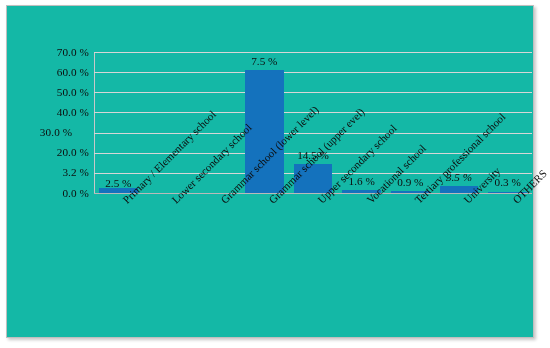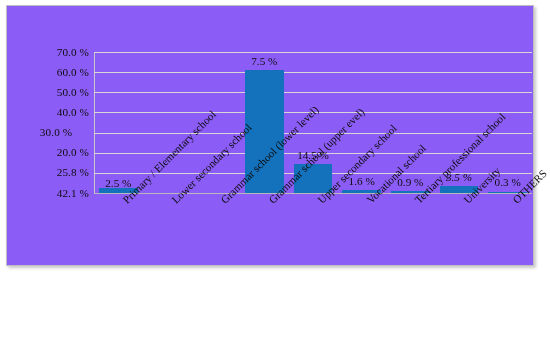--- a/index.html
+++ b/index.html
@@ -13,22 +13,22 @@
     font-family: "Liberation Serif", "DejaVu Serif", serif;
     overflow: hidden;
   }
 
   
   #figure-frame {
     position: absolute;
     left: 6px;
     top: 5px;
     width: 528px;
-    height: 261px;
-    background: #8b5cf6;
+    height: 333px;
+    background: #14b8a6;
     border: 1px solid #bfbfbf;
     box-sizing: border-box;
     box-shadow: 2px 2px 3px rgba(0,0,0,0.22);
   }
 
   
   #chart-area {
     position: absolute;
     left: 0; top: 0;
     width: 528px;
@@ -138,22 +138,22 @@
         <div class="gridline" style="left: 87px; top: 166.857px;"></div>
         <div class="gridline axis-baseline" style="left: 87px; top: 187px;"></div>
       </div>
     <div id="ytick-layer">
         <div class="ytick" style="left: 16px; width: 66px; right: auto; top: 40.5px;">70.0 %</div>
         <div class="ytick" style="left: 16px; width: 66px; right: auto; top: 60.6429px;">60.0 %</div>
         <div class="ytick" style="left: 16px; width: 66px; right: auto; top: 80.7857px;">50.0 %</div>
         <div class="ytick" style="left: 16px; width: 66px; right: auto; top: 100.929px;">40.0 %</div>
         <div class="ytick" style="left: 16px; width: 66px; right: auto; top: 121.071px; text-align: center;">30.0 %</div>
         <div class="ytick" style="left: 16px; width: 66px; right: auto; top: 141.214px;">20.0 %</div>
-        <div class="ytick" style="left: 16px; width: 66px; right: auto; top: 161.357px;">25.8 %</div>
-        <div class="ytick" style="left: 16px; width: 66px; right: auto; top: 181.5px;">42.1 %</div>
+        <div class="ytick" style="left: 16px; width: 66px; right: auto; top: 161.357px;">3.2 %</div>
+        <div class="ytick" style="left: 16px; width: 66px; right: auto; top: 181.5px;">0.0 %</div>
       </div>
 
     <div id="bars-layer">
         <div class="bar-slot" style="left: 0px; width: 48.6667px;">
           <div class="bar" title="Primary / Elementary school: 2.5 %" style="height: 5.03571px; background: rgb(20, 114, 189);"></div>
           <div class="bar-value" style="bottom: 4px;">2.5 %</div>
         </div>
         <div class="bar-slot" style="left: 146px; width: 48.6667px;">
           <div class="bar" title="Grammar school (upper evel): 60.9 %" style="height: 122.67px; background: rgb(20, 114, 189);"></div>
           <div class="bar-value" style="bottom: 125.67px;">7.5 %</div>

